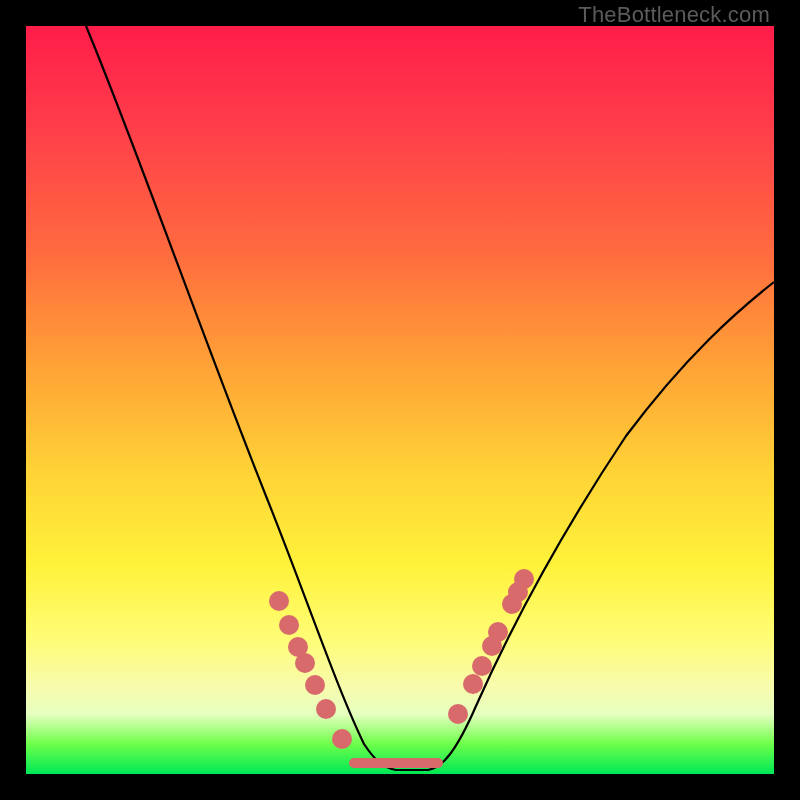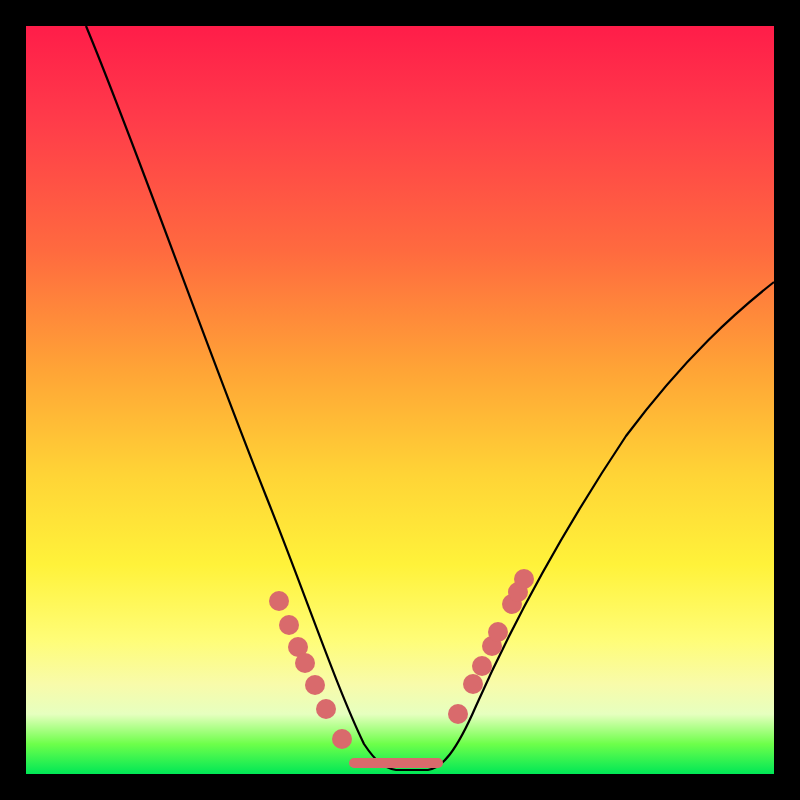--- a/index.html
+++ b/index.html
@@ -102,13 +102,14 @@
       <circle class="dot" cx="456" cy="640" r="10"></circle>
       <circle class="dot" cx="466" cy="620" r="10"></circle>
       <circle class="dot" cx="472" cy="606" r="10"></circle>
       <circle class="dot" cx="486" cy="578" r="10"></circle>
       <circle class="dot" cx="492" cy="566" r="10"></circle>
       <circle class="dot" cx="498" cy="553" r="10"></circle>
     </svg>
 
   </div>
 
+  <div class="attribution">TheBottleneck.com</div>
 </div>
 
 </body></html>

